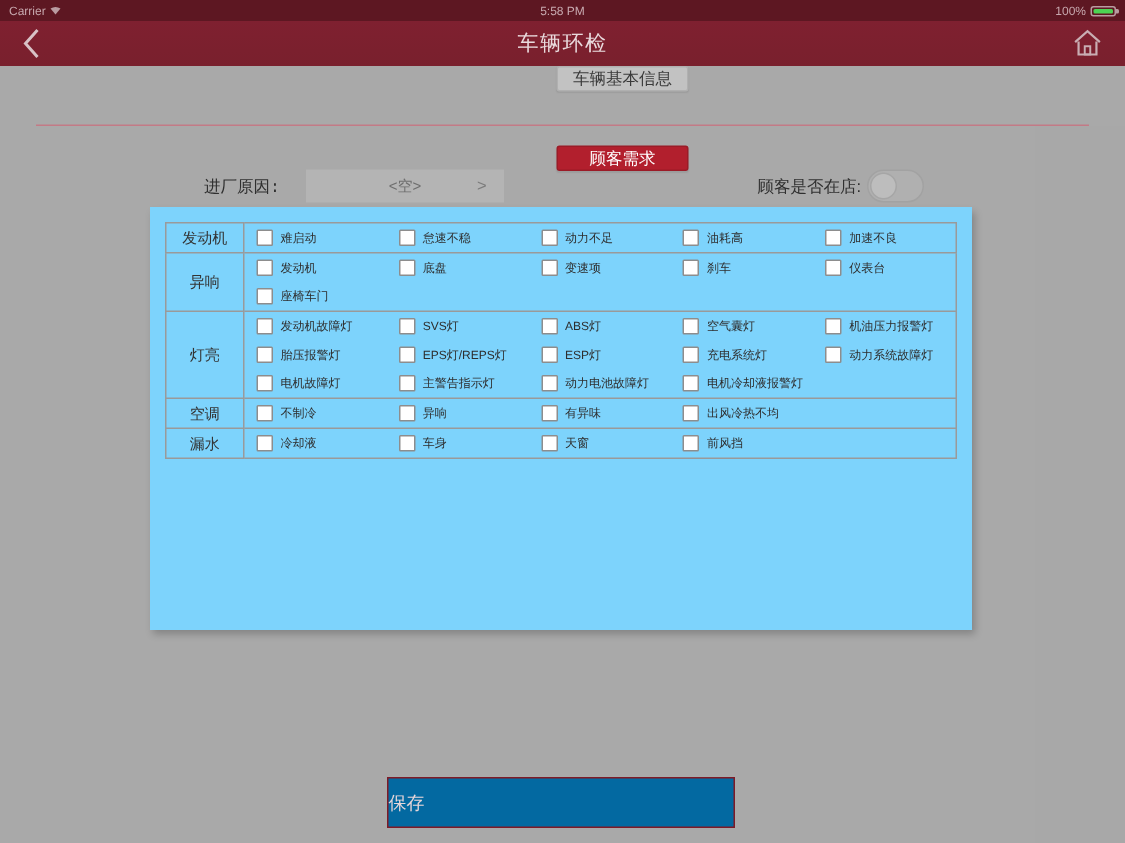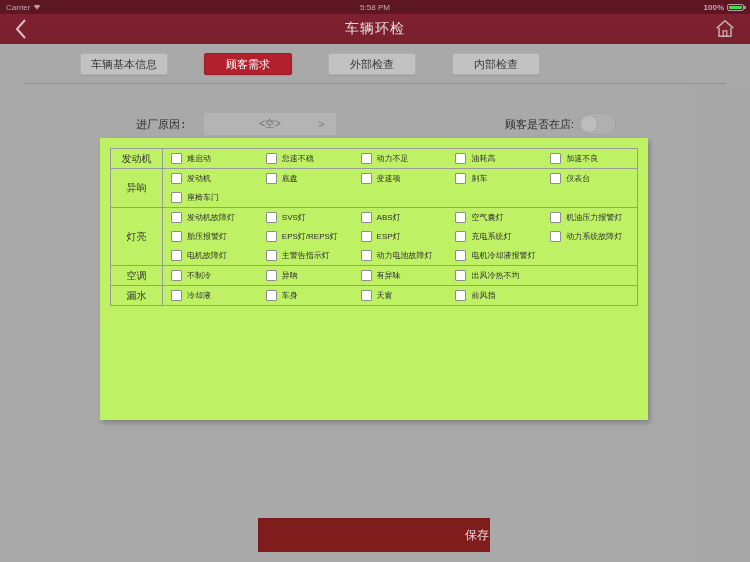--- a/index.html
+++ b/index.html
@@ -14,21 +14,21 @@
   
   .statusbar {
     position: absolute; top: 0; left: 0; width: 750px; height: 14px;
     background: #5d1722;
     display: flex; align-items: center;
     font-size: 8px; color: #c7a8ae;
     padding: 0 6px;
   }
   .sb-left { display: flex; align-items: center; gap: 3px; }
   .sb-center { position: absolute; left: 0; right: 0; text-align: center; font-size: 8px; color: #c8aab0;}
-  .sb-right { margin-left: auto; display: flex; align-items: center; gap: 3px; z-index:2;font-weight:bold;}
+  .sb-right { margin-left: auto; display: flex; align-items: center; gap: 3px; z-index:2;}
   .wifi-ico { width: 8px; height: 8px; display:inline-block; }
   .battery {
     width: 17px; height: 7px; border: 1px solid #b99ba1; border-radius: 2px;
     position: relative; display: inline-block;
   }
   .battery::after{
     content:""; position:absolute; right:-3px; top:1.5px; width:2px;height:3px;
     background:#b99ba1; border-radius:0 1px 1px 0;
   }
   .battery i{ position:absolute; left:1px; top:1px; bottom:1px; width:13px; background:#4cd453; border-radius:1px; display:block;}
@@ -48,21 +48,21 @@
   .nav-home {
     position: absolute; right: 14px; top: 0; bottom: 0;
     display: flex; align-items: center; cursor: pointer;
   }
 
   
   .tabbar {
     position: absolute; top: 44px; left: 0; width: 750px; height: 40px;
     background: #a9a9a9;
   }
-  .tabs { display: flex; align-items: center; height: 40px; padding-left: 80px; gap: 36px;}
+  .tabs { display: flex; align-items: center; height: 40px; padding-left: 80px; gap: 36px; flex-direction: column;}
   .tab {
     min-width: 88px; height: 22px;
     display: flex; align-items: center; justify-content: center;
     font-size: 11px; color: #3a3a3a;
     background: #c2c2c2;
     border: 1px solid #b0b0b0;
     border-radius: 2px;
     cursor: pointer;
     padding: 0 10px;
     box-shadow: 0 1px 1px rgba(0,0,0,.08);
@@ -105,21 +105,21 @@
   .toggle .knob {
     position: absolute; left: 1px; top: 1px;
     width: 18px; height: 18px; border-radius: 50%;
     background: #bdbdbd; border: 1px solid #a6a6a6;
   }
 
   
   .card {
     position: absolute; left: 100px; top: 138px;
     width: 548px; height: 282px;
-    background: #bef264;
+    background: #7dd3fc;
     box-shadow: 2px 3px 5px rgba(0,0,0,.22);
   }
   table.grid {
     position: absolute; left: 10px; top: 10px;
     width: 528px;
     border-collapse: collapse;
     table-layout: fixed;
   }
   table.grid td {
     border: 1px solid #9a9a9a;
@@ -145,22 +145,22 @@
     width: 11px; height: 11px; min-width: 11px;
     border: 1px solid #8d8d8d; background: #fff;
     margin-right: 5px; border-radius: 1px;
   }
   .cbitem .txt { font-size: 8px; color: #2e2e2e; white-space: nowrap; }
 
   
   .save-btn {
     position: absolute; left: 258px; top: 518px;
     width: 232px; height: 34px;
-    background: #7f1d1d;
-    display: flex; align-items: center; justify-content: flex-end;
+    background: #0369a1;
+    display: flex; align-items: center; justify-content: flex-start;
     color: #e7d6d9; font-size: 12px;
     cursor: pointer;
     border: 1px solid #7e1a26;
   }
 </style>
 </head>
 <body>
 
 <div id="app">
 

